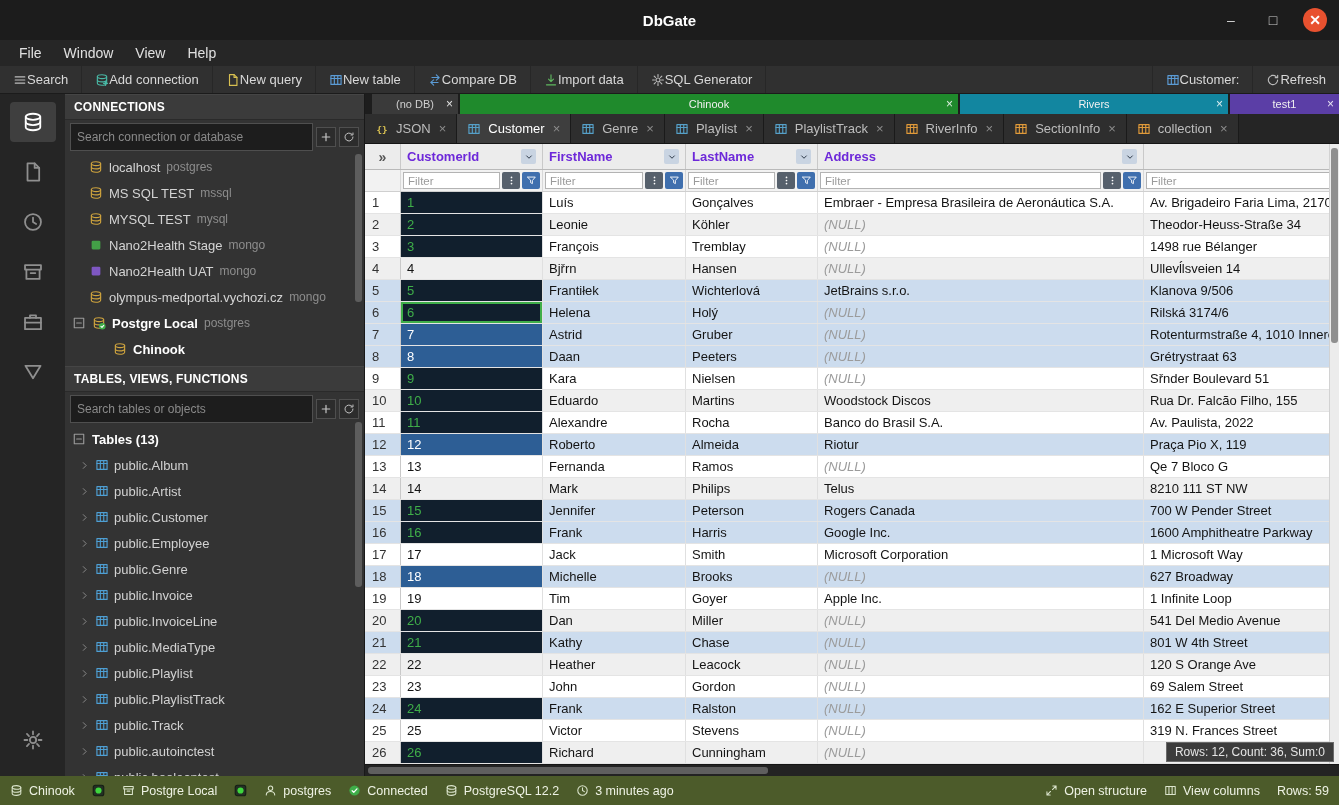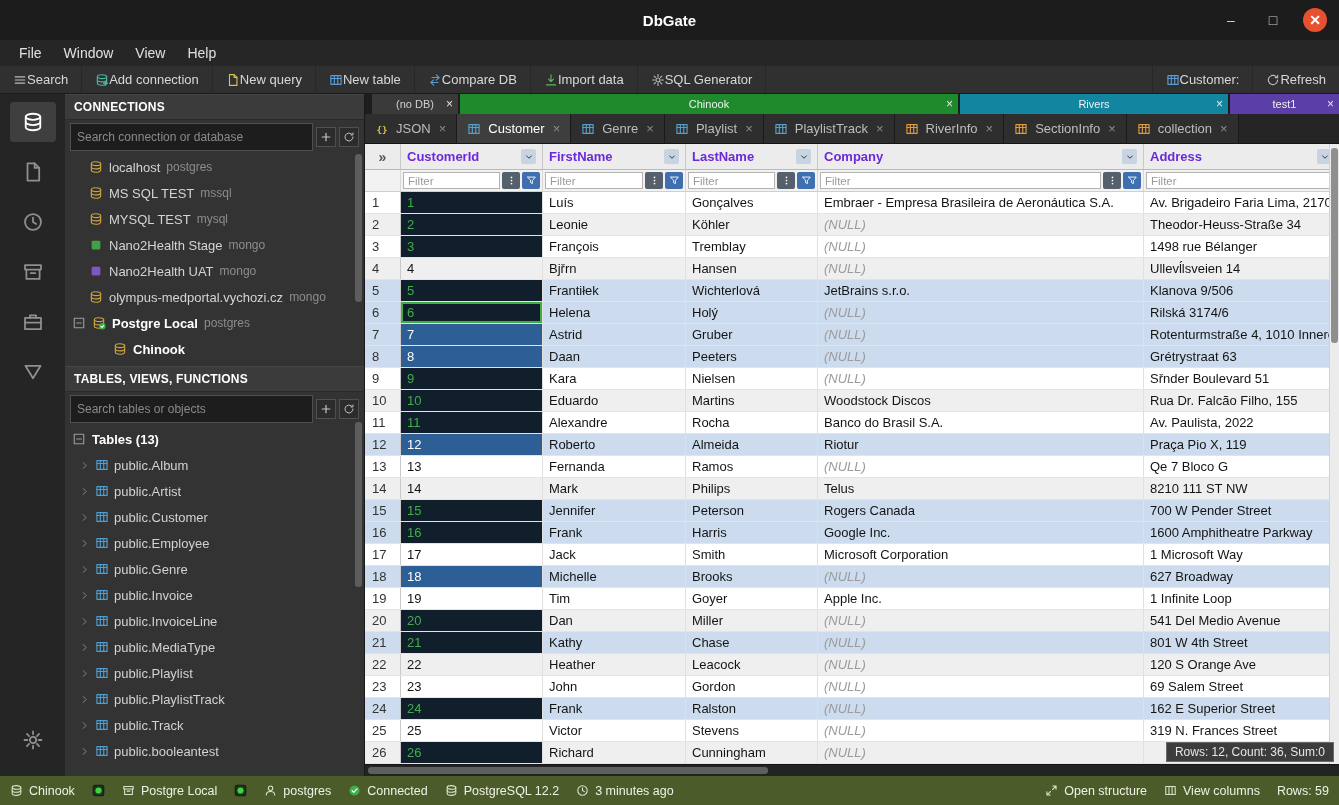--- a/index.html
+++ b/index.html
@@ -577,20 +577,34 @@
                 <svg viewBox="0 0 16 16" stroke="currentColor" stroke-width="1.3" stroke-linecap="round" stroke-linejoin="round" fill="none">
                   <path d="M6.2 3.8L10.4 8l-4.2 4.2" stroke-width="1.4"></path>
                 </svg>
               </span>
               <span class="ic " style="color:#4e9fd4">
                 <svg viewBox="0 0 16 16" stroke="currentColor" stroke-width="1.3" stroke-linecap="round" stroke-linejoin="round" fill="none">
                   <rect x="2.2" y="3" width="11.6" height="10"></rect>
                   <path d="M2.2 6.3h11.6M6.1 3v10M10 3v10"></path>
                 </svg>
               </span>
+              <span>public.autoinctest</span>
+            </div>
+            <div class="tbl-item">
+              <span class="ic chev" style="color:#8a8a8a">
+                <svg viewBox="0 0 16 16" stroke="currentColor" stroke-width="1.3" stroke-linecap="round" stroke-linejoin="round" fill="none">
+                  <path d="M6.2 3.8L10.4 8l-4.2 4.2" stroke-width="1.4"></path>
+                </svg>
+              </span>
+              <span class="ic " style="color:#4e9fd4">
+                <svg viewBox="0 0 16 16" stroke="currentColor" stroke-width="1.3" stroke-linecap="round" stroke-linejoin="round" fill="none">
+                  <rect x="2.2" y="3" width="11.6" height="10"></rect>
+                  <path d="M2.2 6.3h11.6M6.1 3v10M10 3v10"></path>
+                </svg>
+              </span>
               <span>public.booleantest</span>
             </div>
           </div>
         <div class="scroll-thumb" style="top:56px;height:165px"></div>
       </div>
     </div>
 
     <div class="main">
       <div class="dbtabs" id="dbtabs">
           <div class="dbtab gray">
@@ -718,30 +732,20 @@
               <span class="hname">LastName</span>
               <span class="hcaret">
                 <span class="ic ">
                   <svg viewBox="0 0 16 16" stroke="currentColor" stroke-width="1.3" stroke-linecap="round" stroke-linejoin="round" fill="none">
                     <path d="M4.2 6.2L8 10l3.8-3.8" stroke-width="1.6"></path>
                   </svg>
                 </span>
               </span>
             </div>
             <div class="gh">
-              <span class="hname">Company</span>
-              <span class="hcaret">
-                <span class="ic ">
-                  <svg viewBox="0 0 16 16" stroke="currentColor" stroke-width="1.3" stroke-linecap="round" stroke-linejoin="round" fill="none">
-                    <path d="M4.2 6.2L8 10l3.8-3.8" stroke-width="1.6"></path>
-                  </svg>
-                </span>
-              </span>
-            </div>
-            <div class="gh">
               <span class="hname">Address</span>
               <span class="hcaret">
                 <span class="ic ">
                   <svg viewBox="0 0 16 16" stroke="currentColor" stroke-width="1.3" stroke-linecap="round" stroke-linejoin="round" fill="none">
                     <path d="M4.2 6.2L8 10l3.8-3.8" stroke-width="1.6"></path>
                   </svg>
                 </span>
               </span>
             </div>
           </div>

